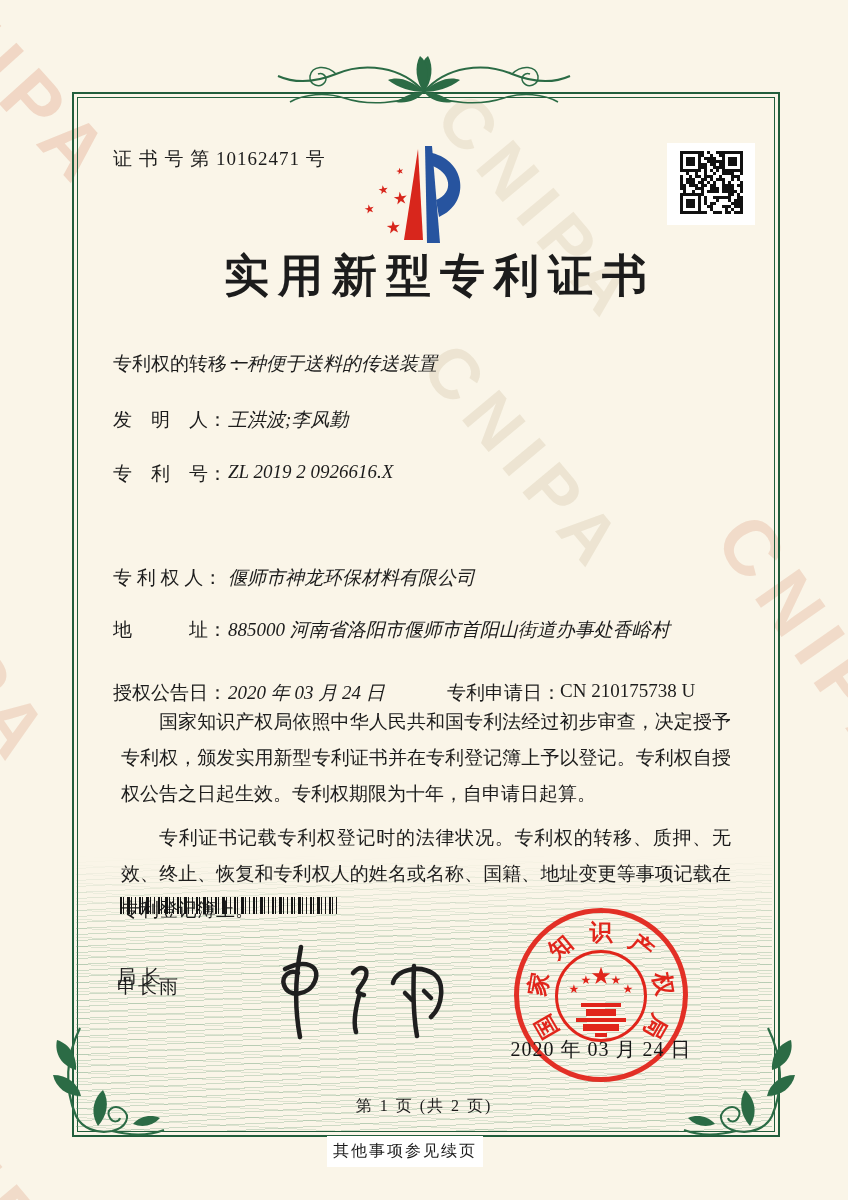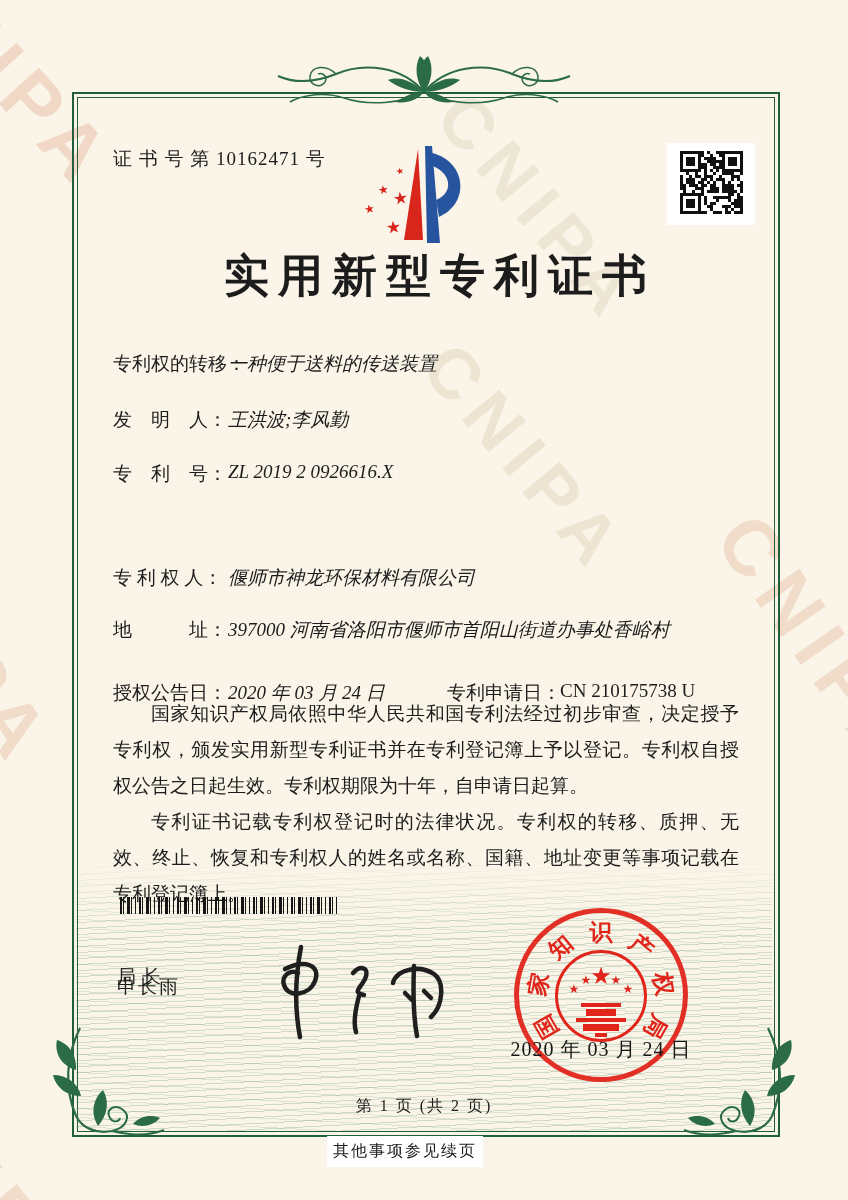--- a/index.html
+++ b/index.html
@@ -51,21 +51,21 @@
   .field-row{position:absolute;left:113px;width:650px;height:28px;font-size:19px;white-space:nowrap;}
   .r1{top:351px}.r2{top:407px}.r3{top:461px}.r4{top:513px}.r5{top:565px}.r6{top:617px}.rg{top:680px}
   .field-label{position:absolute;left:0;}
   .field-value{position:absolute;left:115px;font-style:italic;}
   .grant-no-label{position:absolute;left:334px;}
   .grant-no-value{position:absolute;left:447px;}
 
   
   .paragraphs{position:absolute;left:113px;top:696px;width:626px;font-size:19px;line-height:36px;
               text-align:justify;}
-  .paragraphs p{margin:0;text-indent:2em;}
+  .paragraphs p{margin:8px;text-indent:2em;}
 
   
   .barcode{position:absolute;left:120px;top:897px;width:217px;height:17px;background:
     repeating-linear-gradient(90deg,#151515 0 2px,transparent 2px 3px,#151515 3px 4px,
       transparent 4px 7px,#151515 7px 10px,transparent 10px 11px,#151515 11px 12px,
       transparent 12px 15px,#151515 15px 16px,transparent 16px 19px);}
 
   
   .sig-title{position:absolute;left:117px;top:964px;font-size:19px;letter-spacing:6px;}
   .sig-name{position:absolute;left:117px;top:974px;font-size:19px;letter-spacing:2px;}
@@ -459,21 +459,21 @@
   <div class="field-row r3">
     <span class="field-label">专　利　号：</span>
     <span class="field-value">ZL 2019 2 0926616.X</span>
   </div>
   <div class="field-row r5">
     <span class="field-label">专 利 权 人：</span>
     <span class="field-value">偃师市神龙环保材料有限公司</span>
   </div>
   <div class="field-row r6">
     <span class="field-label">地　　　址：</span>
-    <span class="field-value">397000 河南省洛阳市偃师市首阳山街道办事处香峪村</span>
+    <span class="field-value">885000 河南省洛阳市偃师市首阳山街道办事处香峪村</span>
   </div>
   <div class="field-row rg">
     <span class="field-label">授权公告日：</span>
     <span class="field-value">2020 年 03 月 24 日</span>
     <span class="grant-no-label">专利申请日：</span>
     <span class="grant-no-value">CN 210175738 U</span>
   </div>
 
   <div class="paragraphs">
     <p>国家知识产权局依照中华人民共和国专利法经过初步审查，决定授予专利权，颁发实用新型专利证书并在专利登记簿上予以登记。专利权自授权公告之日起生效。专利权期限为十年，自申请日起算。</p>

